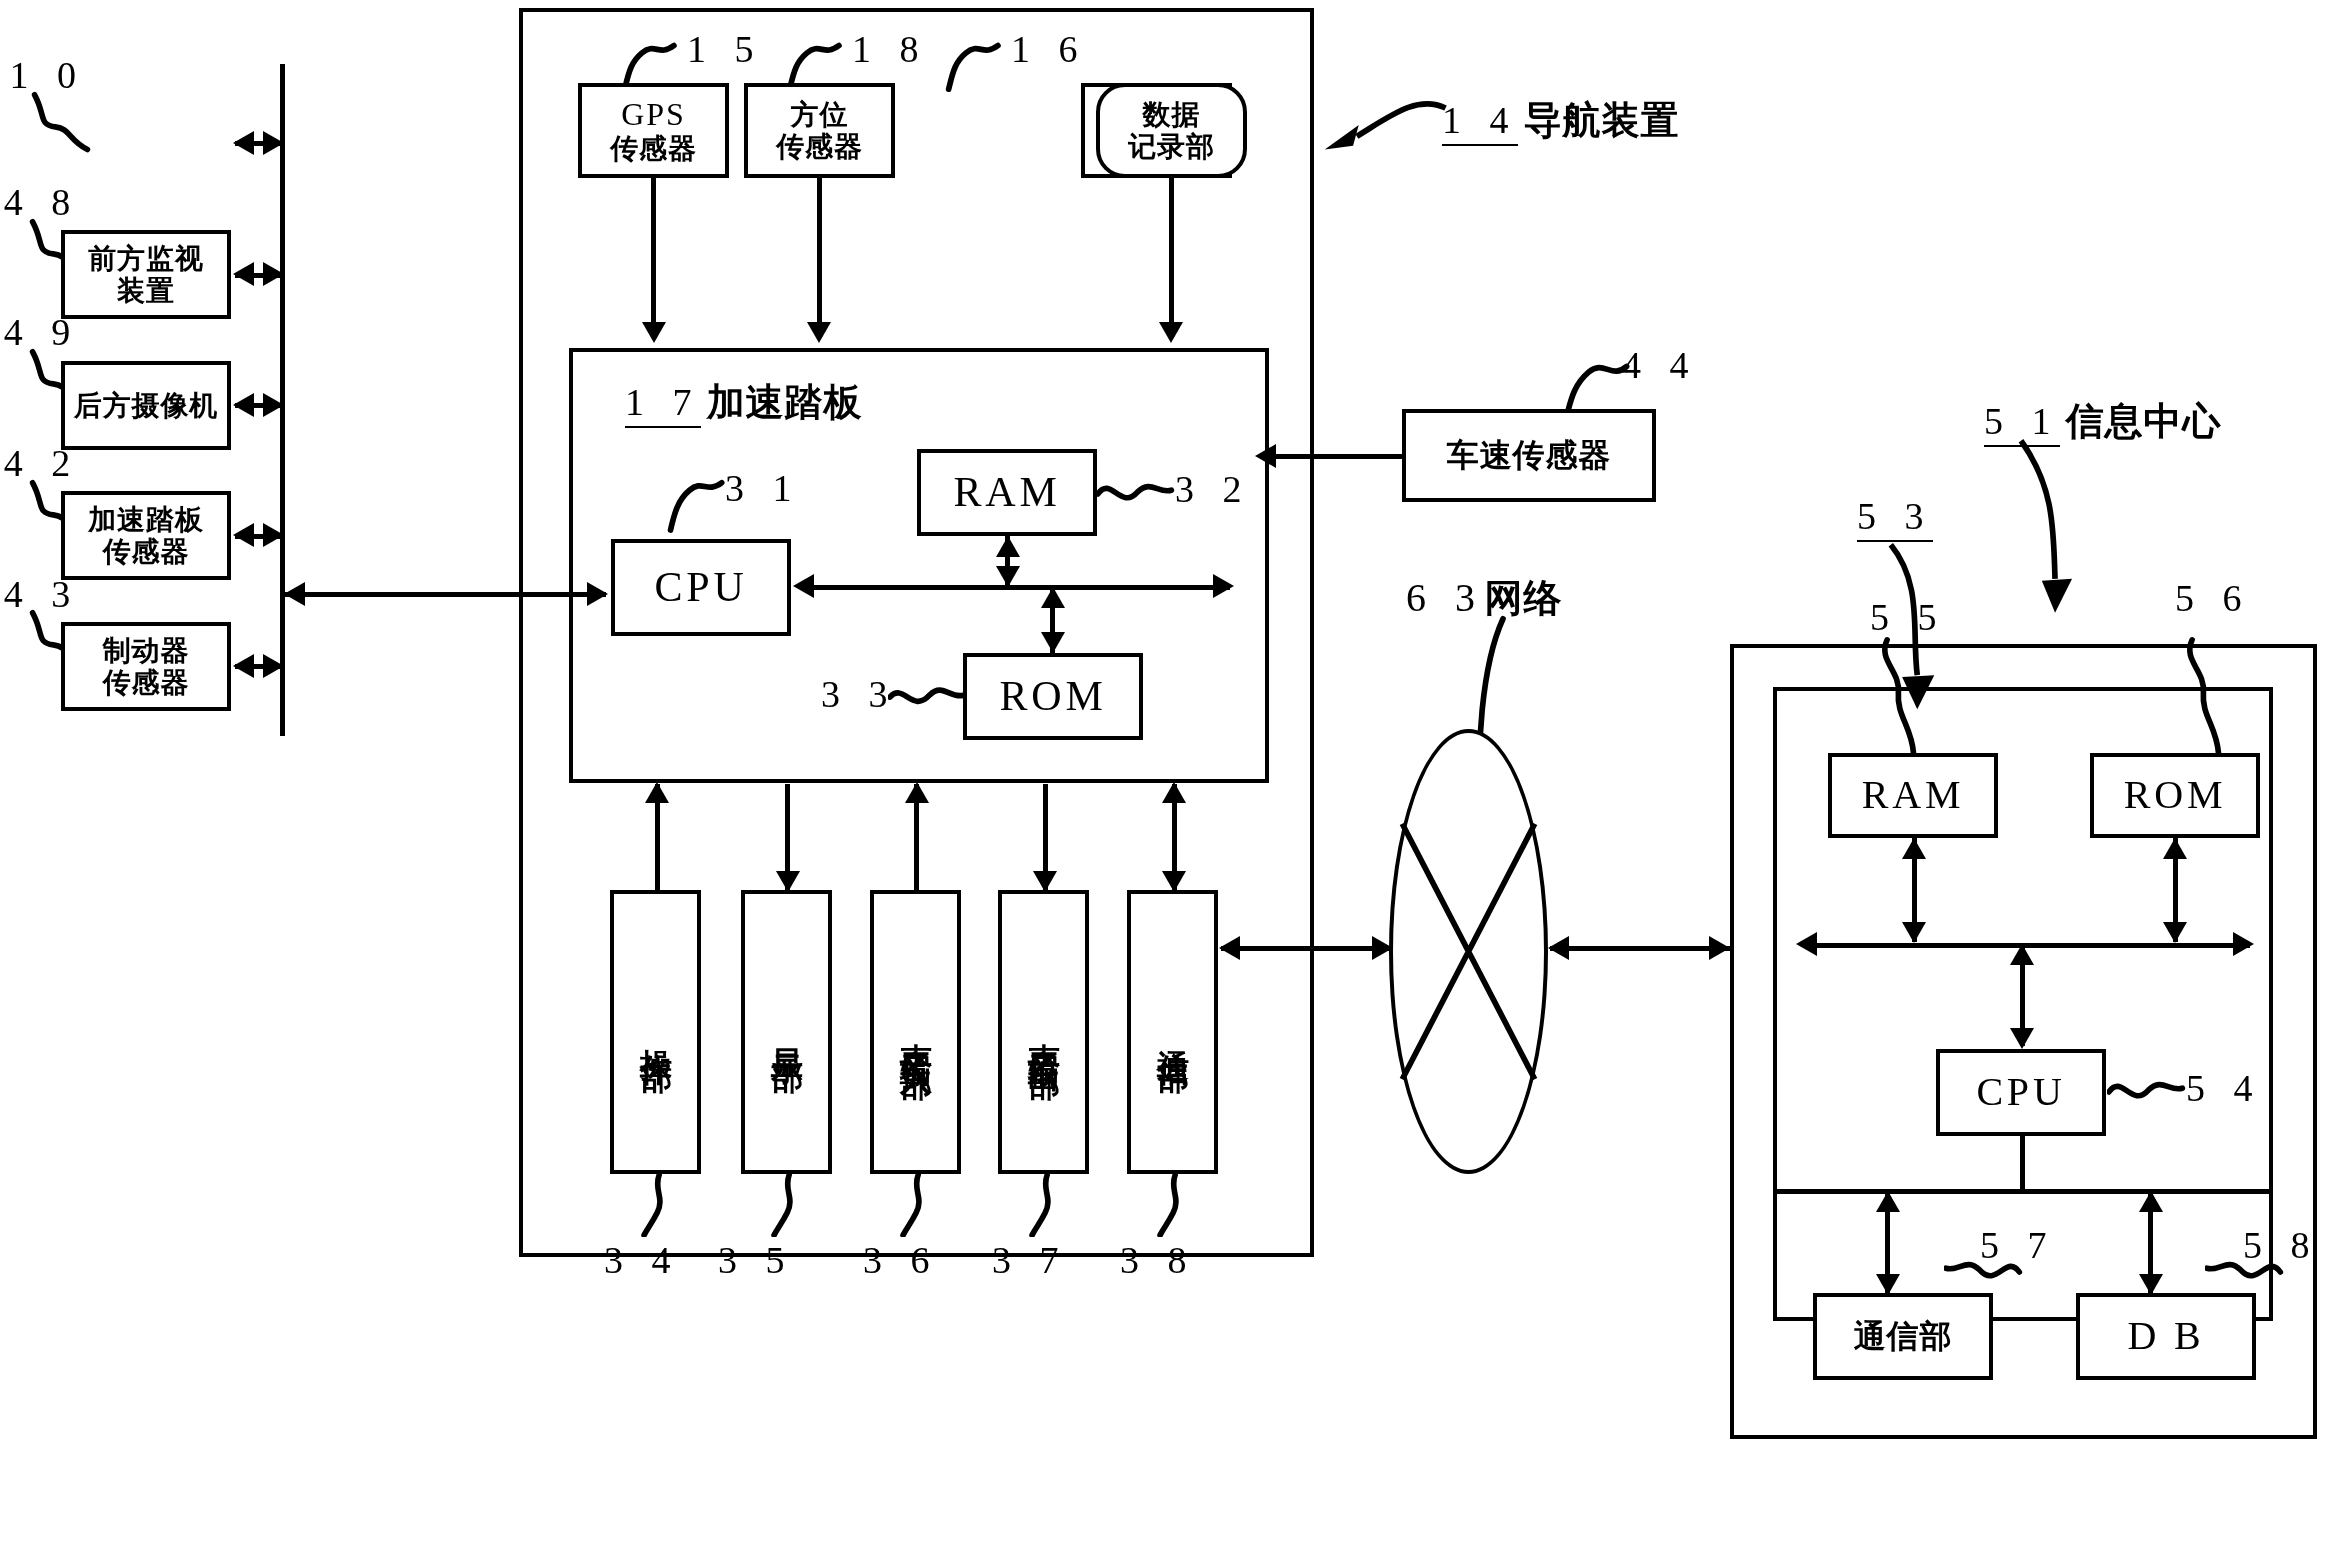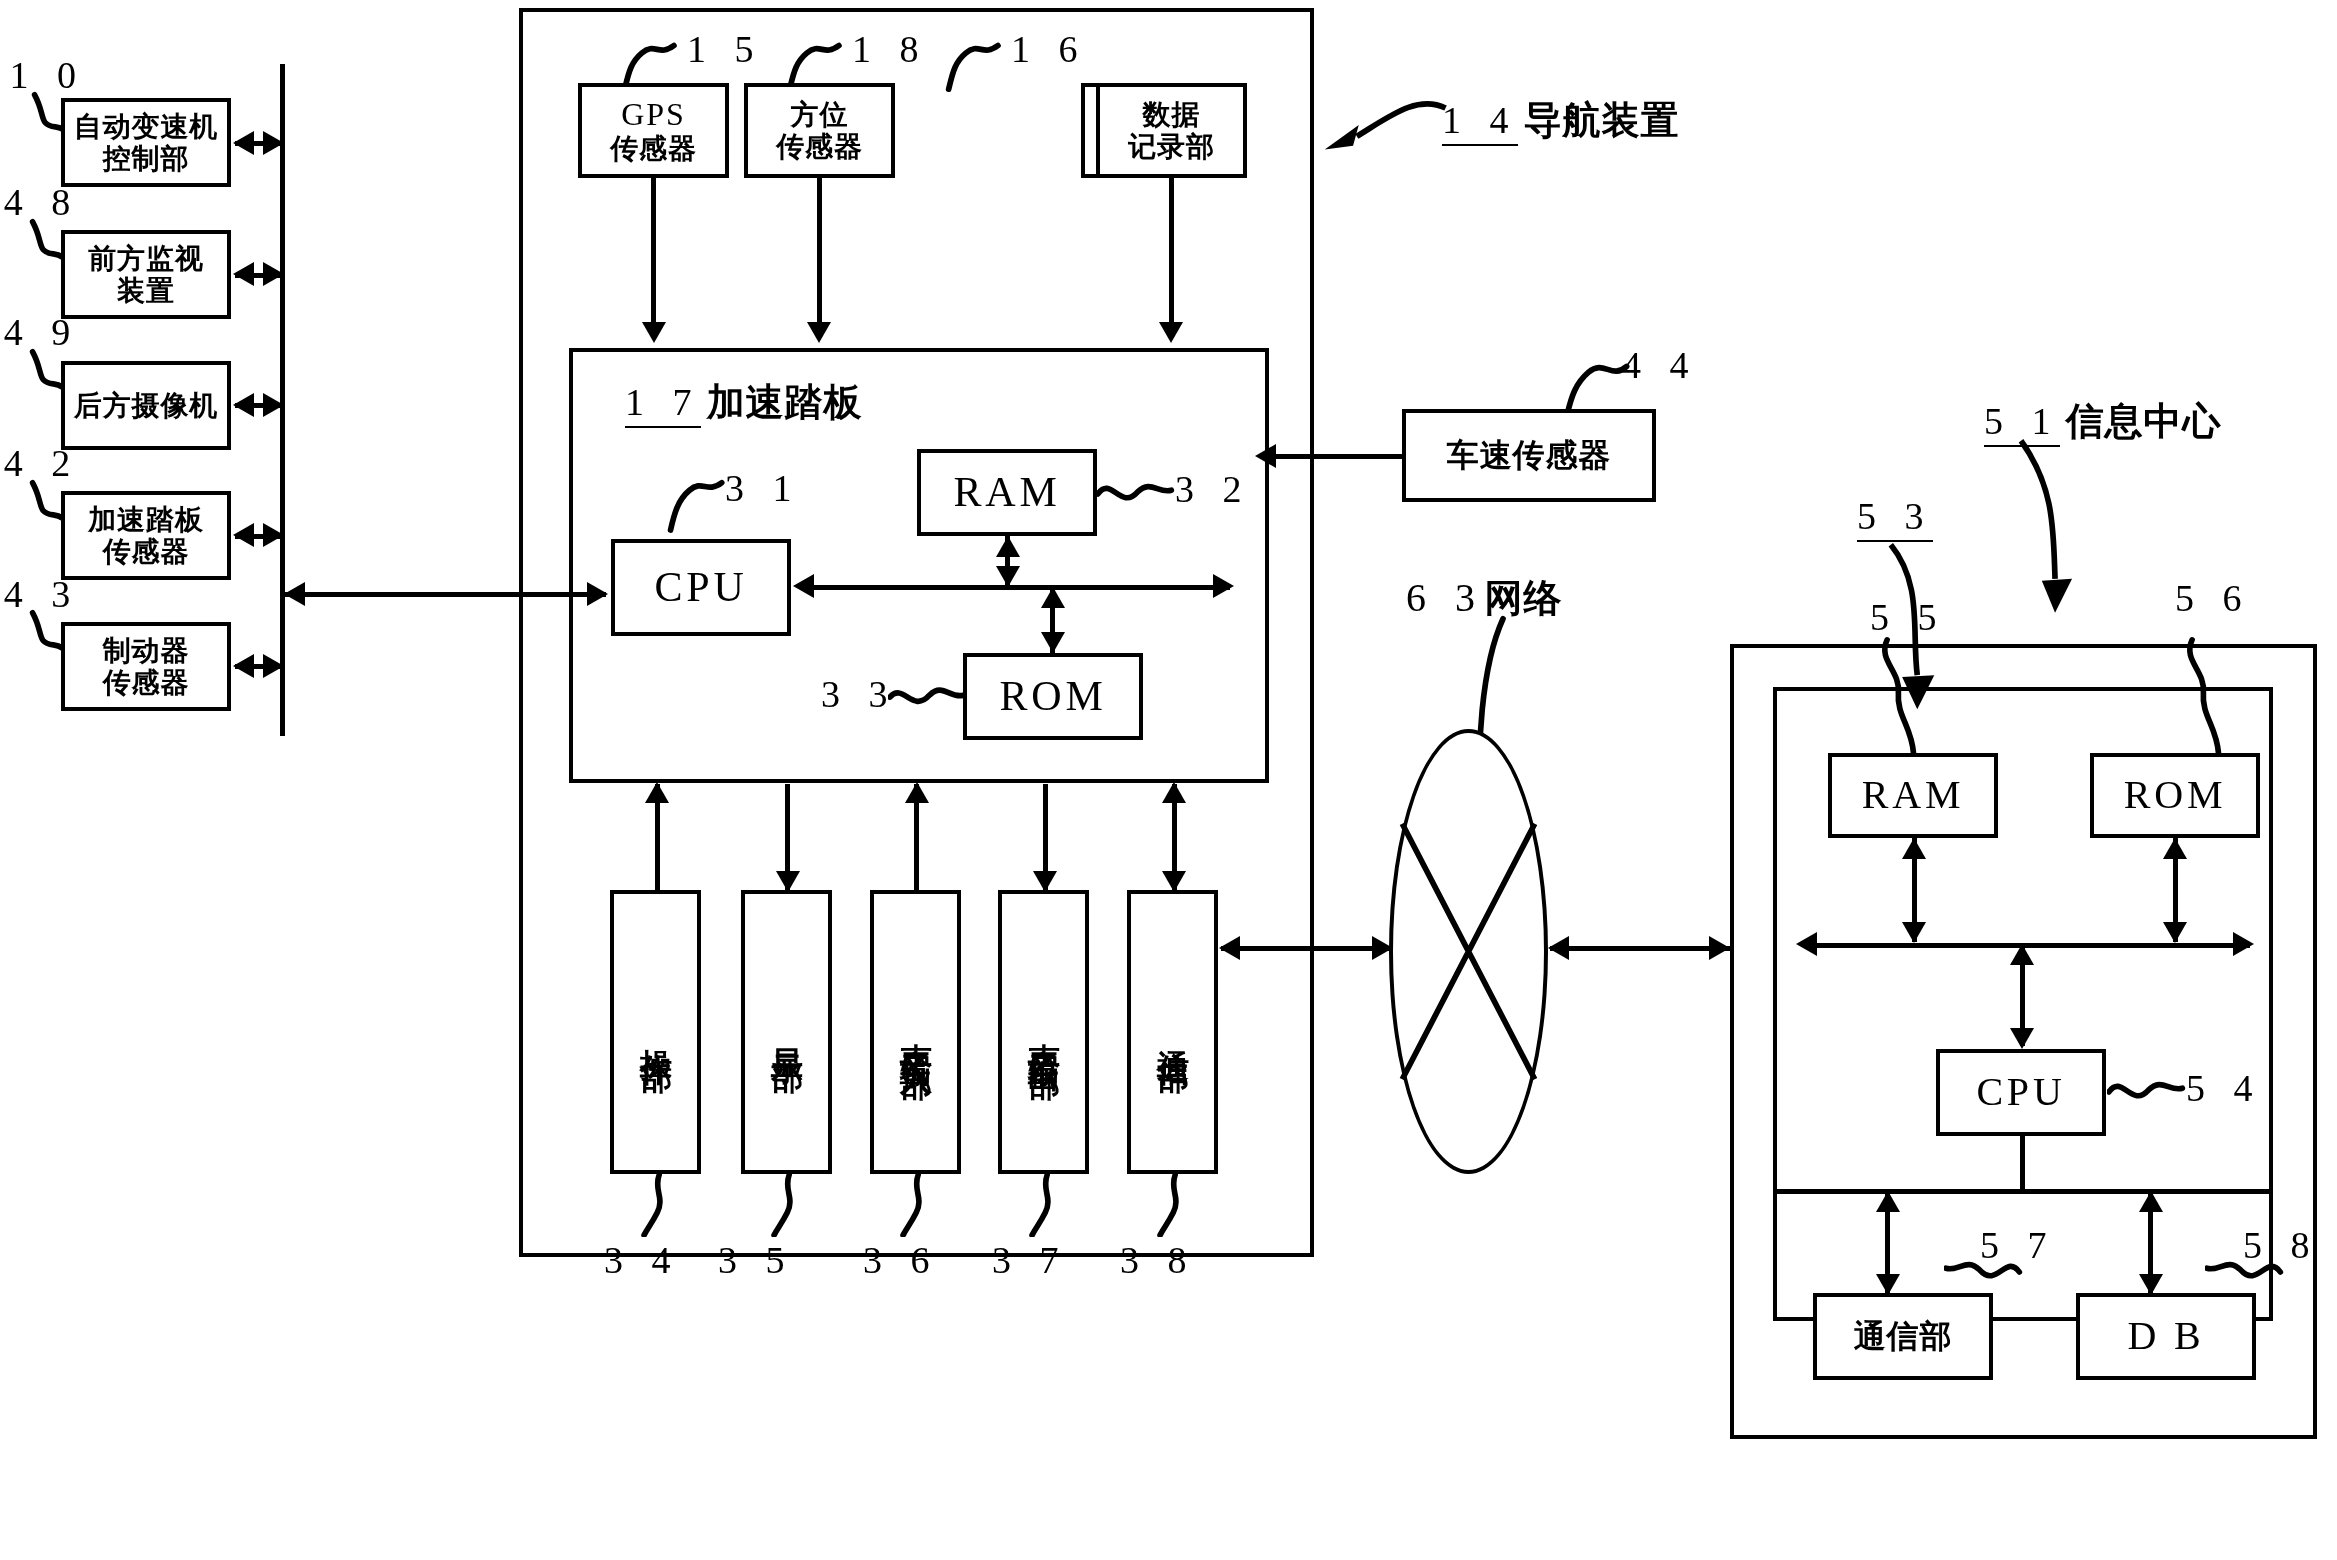--- a/index.html
+++ b/index.html
@@ -107,26 +107,20 @@
 </style>
 </head>
 <body>
 
 <div id="stage">
 
   <div class="num" style="left:9.5px;top:53px;">1 0</div>
   <svg class="lead" style="left:26.5px;top:91px;" width="85" height="66" viewBox="0 0 90 70">
       <path d="M8 4 C 20 26, 12 36, 30 38 C 46 40, 44 52, 64 62" stroke="#000" stroke-width="6" fill="none" stroke-linecap="round"></path>
     </svg>
-  <div class="box cjk" style="left:61px;top:98px;width:170px;height:89px;font-size:28px;">
-    <div>
-      <div>自动变速机</div>
-      <div>控制部</div>
-    </div>
-  </div>
 
   <div class="num" style="left:3.8px;top:180px;">4 8</div>
   <svg class="lead" style="left:24.6px;top:218px;" width="85" height="66" viewBox="0 0 90 70">
       <path d="M8 4 C 20 26, 12 36, 30 38 C 46 40, 44 52, 64 62" stroke="#000" stroke-width="6" fill="none" stroke-linecap="round"></path>
     </svg>
   <div class="box cjk" style="left:61px;top:230px;width:170px;height:89px;font-size:28px;">
     <div>
       <div>前方监视</div>
       <div>装置</div>
     </div>
@@ -222,21 +216,21 @@
   </div>
 
   <svg class="lead" style="left:924px;top:36px;" width="91" height="59" viewBox="0 0 96 62">
       <path d="M78 10 C 62 22, 58 6, 44 18 C 32 28, 30 40, 26 56" stroke="#000" stroke-width="6" fill="none" stroke-linecap="round"></path>
     </svg>
   <div class="num" style="left:1011px;top:26.5px;">1 6</div>
   <div class="box" style="left:1081px;top:83px;width:151px;height:95px;left:1081px;"></div>
   <div class="box" style="left:1081px;top:83px;width:0;height:0;border:0;"></div>
   <div class="box" style="left:1083px;top:83px;width:0;height:0;border:0;"></div>
 
-  <div class="box" style="left:1096px;top:83px;width:151px;height:95px;">
+  <div class="box" style="left:1096px;top:83px;width:151px;height:95px;border-radius:29px;">
     <div class="cjk" style="font-size:28px;">
       <div>数据</div>
       <div>记录部</div>
     </div>
   </div>
 
   <div class="v" style="left:651px;top:178px;height:148px;"></div>
   <div class="ar ar-d" style="left:642px;top:322px;"></div>
 
   <div class="v" style="left:817px;top:178px;height:148px;"></div>

